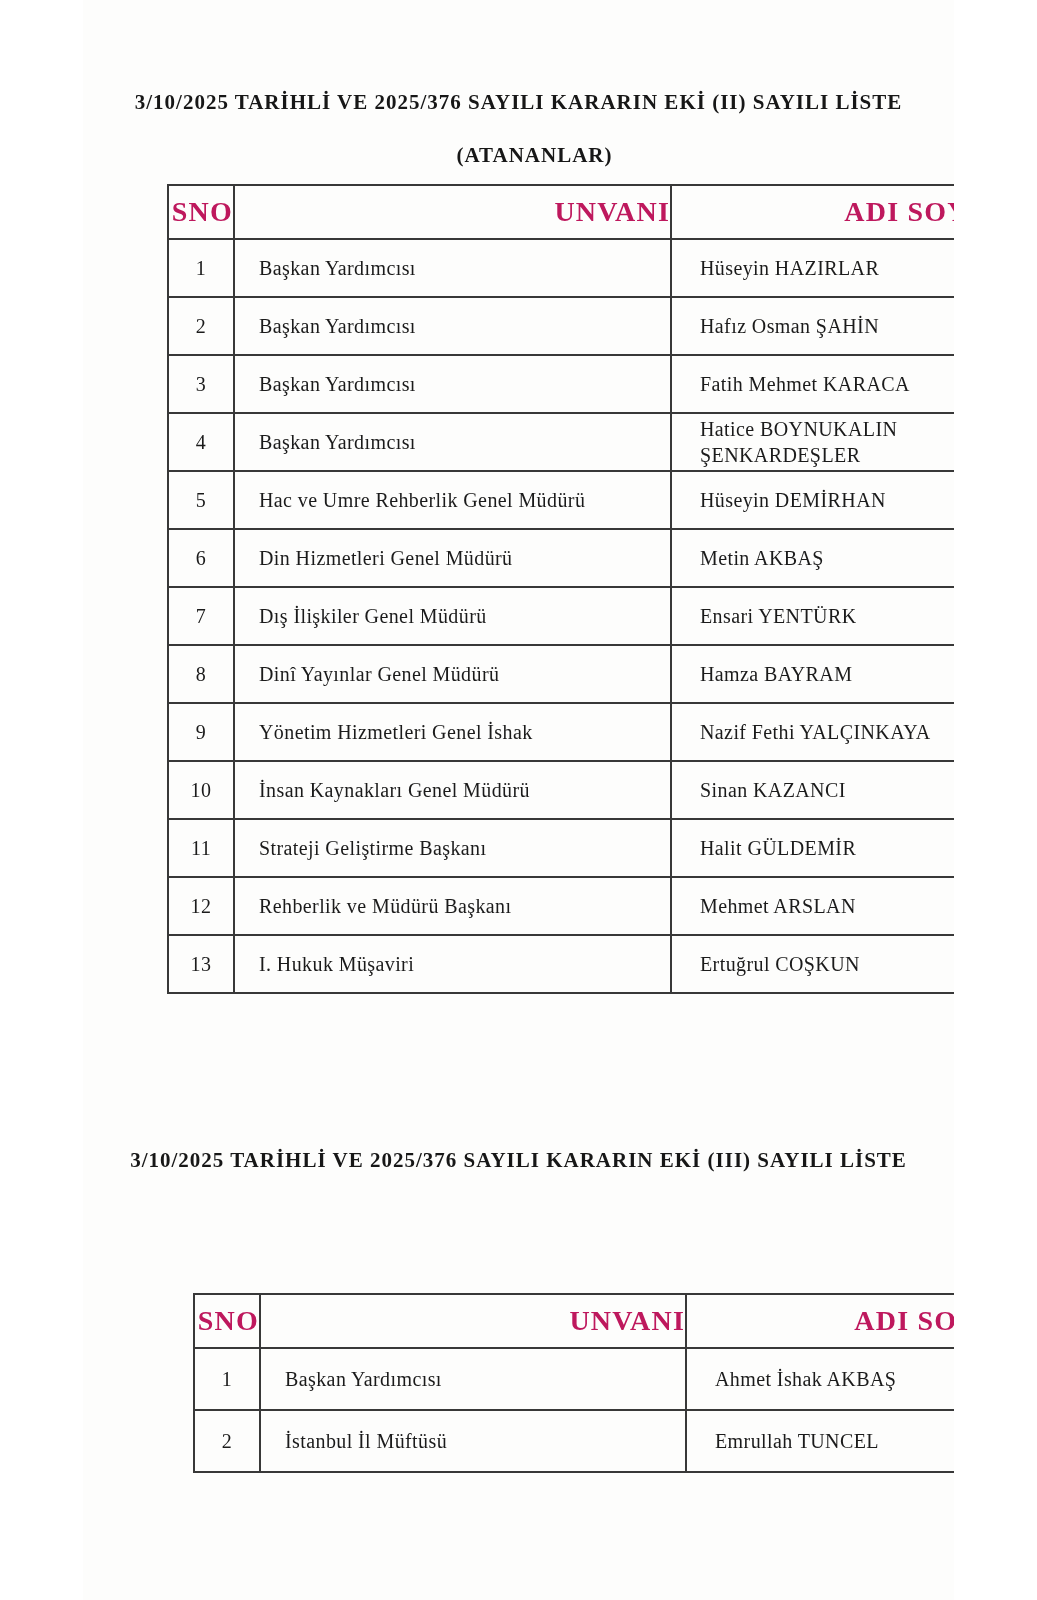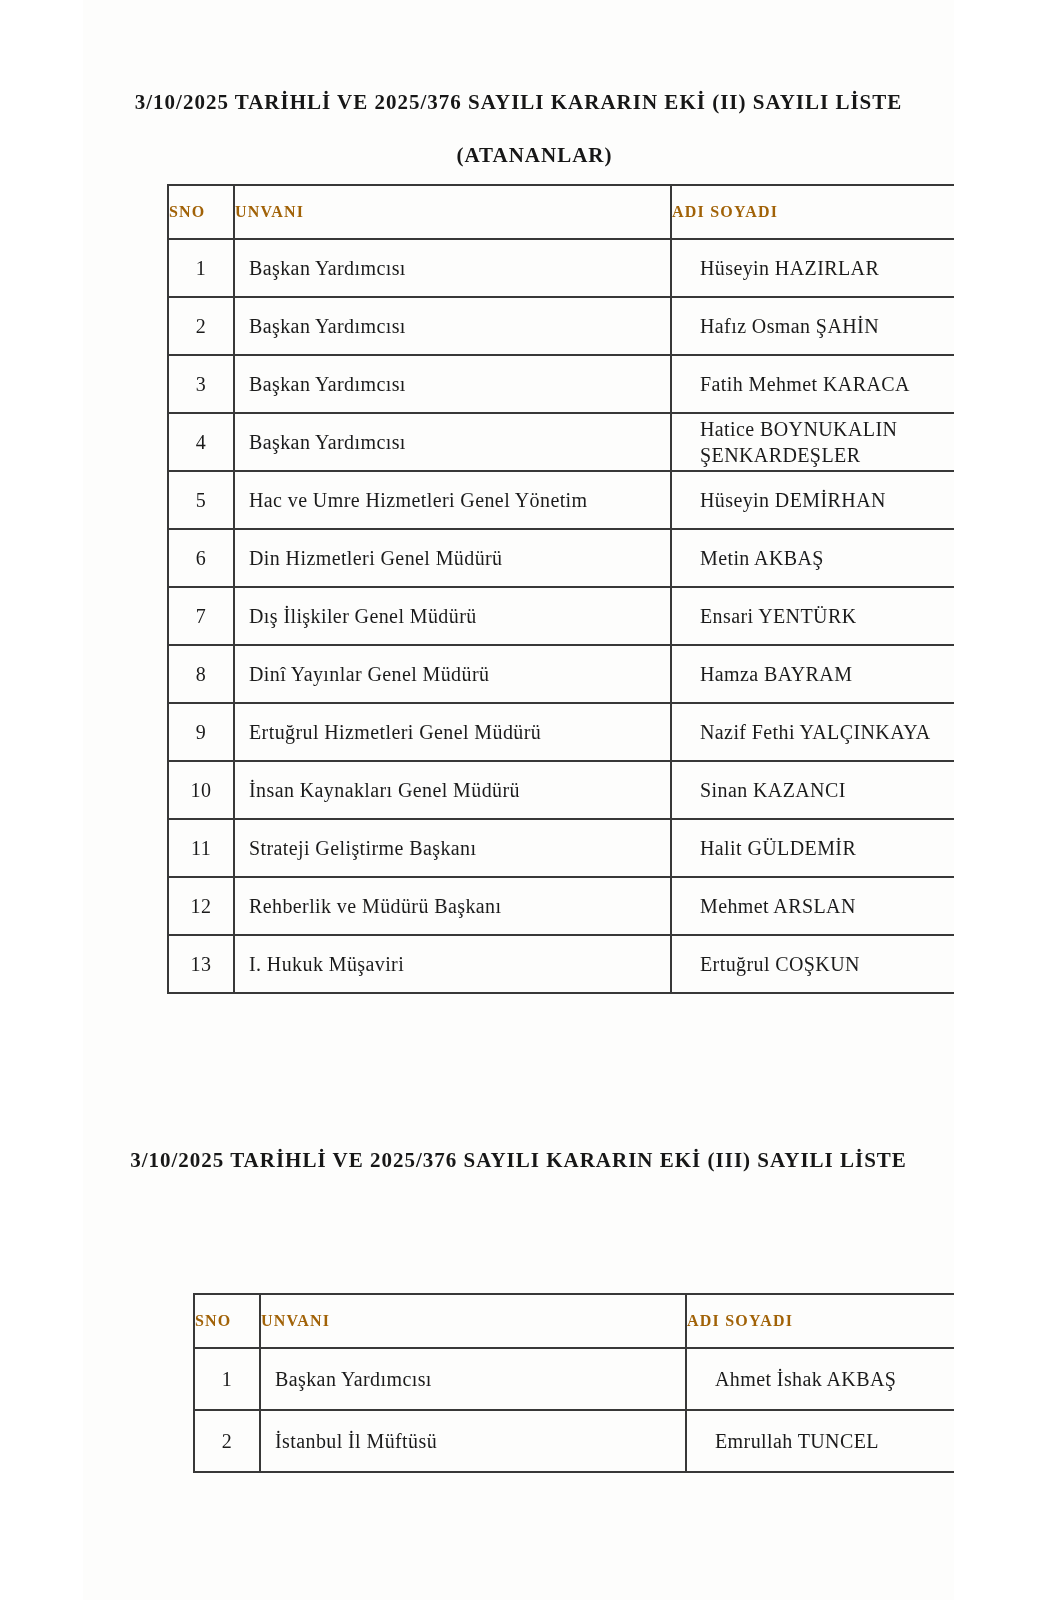--- a/index.html
+++ b/index.html
@@ -52,38 +52,38 @@
   }
   #table-ii  { left: 84px;  top: 184px; width: 854px; }
   #table-iii { left: 110px; top: 1293px; width: 838px; }
 
   .doc-table th, .doc-table td {
     border: 2px solid #383838;
     vertical-align: middle;
     overflow: hidden;
   }
   .doc-table th {
-    font-size: 16px;
+    font-size: 28px;
     font-weight: 700;
     letter-spacing: 1.2px;
-    text-align: left;
+    text-align: right;
     height: 54px;
-    color: #a16207;
+    color: #be185d;
   }
   .doc-table td {
     font-size: 20px;
     font-weight: 400;
     letter-spacing: 0.4px;
     height: 58px;
     color: #1b1b1b;
   }
   #table-iii td { height: 62px; }
 
   td.cell-sno { text-align: center; }
-  td.cell-title { text-align: left; padding-left: 14px; padding-right: 6px; }
+  td.cell-title { text-align: left; padding-left: 24px; padding-right: 6px; }
   td.cell-name  { text-align: left; padding-left: 28px; padding-right: 6px;
                   white-space: pre-line; line-height: 1.3; }
 
   col.c-sno   { width: 66px; }
   #table-ii  col.c-title { width: 437px; }
   #table-ii  col.c-name  { width: 351px; }
   #table-iii col.c-title { width: 426px; }
   #table-iii col.c-name  { width: 346px; }
 </style>
 </head>
@@ -124,41 +124,41 @@
         <td class="cell-name">Fatih Mehmet KARACA</td>
       </tr>
       <tr>
         <td class="cell-sno">4</td>
         <td class="cell-title">Başkan Yardımcısı</td>
         <td class="cell-name">Hatice BOYNUKALIN
 ŞENKARDEŞLER</td>
       </tr>
       <tr>
         <td class="cell-sno">5</td>
-        <td class="cell-title">Hac ve Umre Hizmetleri Genel Yönetim</td>
+        <td class="cell-title">Hac ve Umre Rehberlik Genel Müdürü</td>
         <td class="cell-name">Hüseyin DEMİRHAN</td>
       </tr>
       <tr>
         <td class="cell-sno">6</td>
         <td class="cell-title">Din Hizmetleri Genel Müdürü</td>
         <td class="cell-name">Metin AKBAŞ</td>
       </tr>
       <tr>
         <td class="cell-sno">7</td>
         <td class="cell-title">Dış İlişkiler Genel Müdürü</td>
         <td class="cell-name">Ensari YENTÜRK</td>
       </tr>
       <tr>
         <td class="cell-sno">8</td>
         <td class="cell-title">Dinî Yayınlar Genel Müdürü</td>
         <td class="cell-name">Hamza BAYRAM</td>
       </tr>
       <tr>
         <td class="cell-sno">9</td>
-        <td class="cell-title">Ertuğrul Hizmetleri Genel Müdürü</td>
+        <td class="cell-title">Yönetim Hizmetleri Genel İshak</td>
         <td class="cell-name">Nazif Fethi YALÇINKAYA</td>
       </tr>
       <tr>
         <td class="cell-sno">10</td>
         <td class="cell-title">İnsan Kaynakları Genel Müdürü</td>
         <td class="cell-name">Sinan KAZANCI</td>
       </tr>
       <tr>
         <td class="cell-sno">11</td>
         <td class="cell-title">Strateji Geliştirme Başkanı</td>

